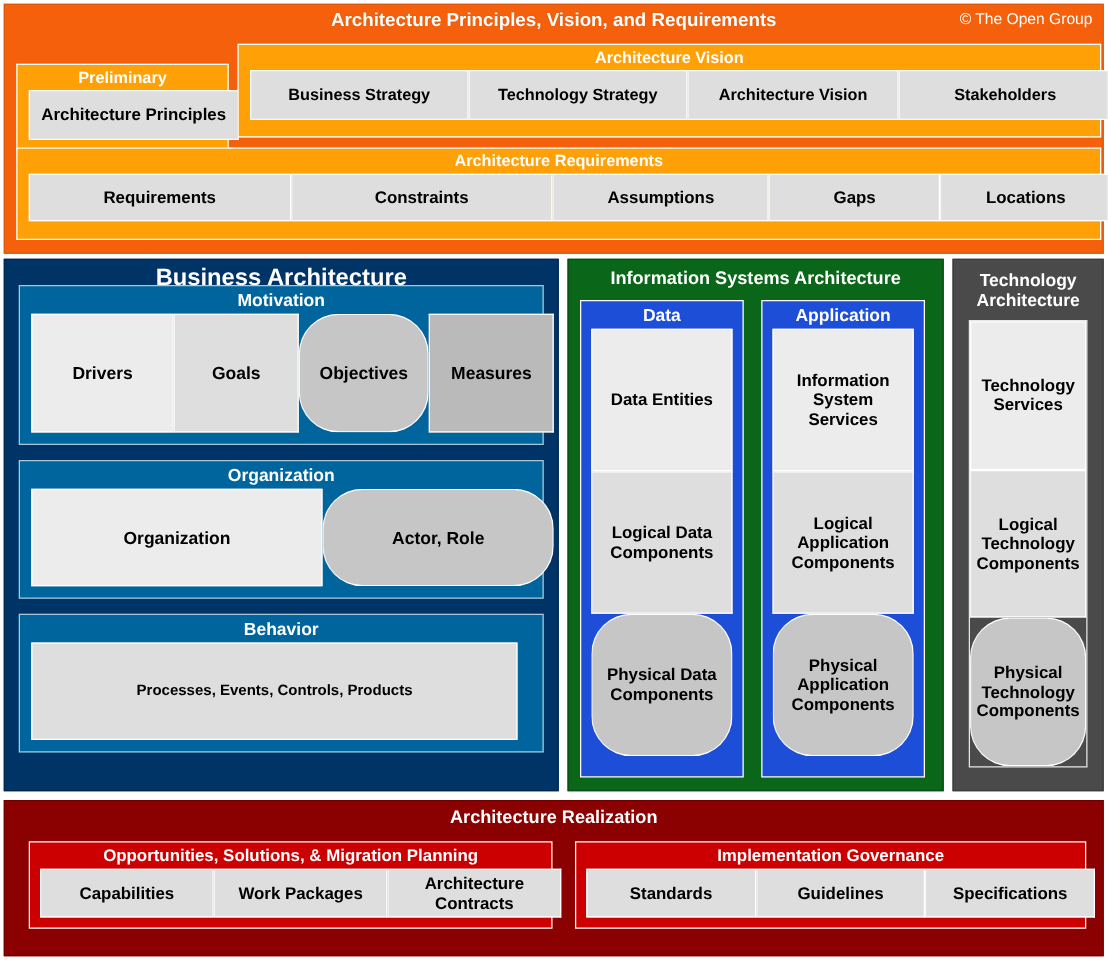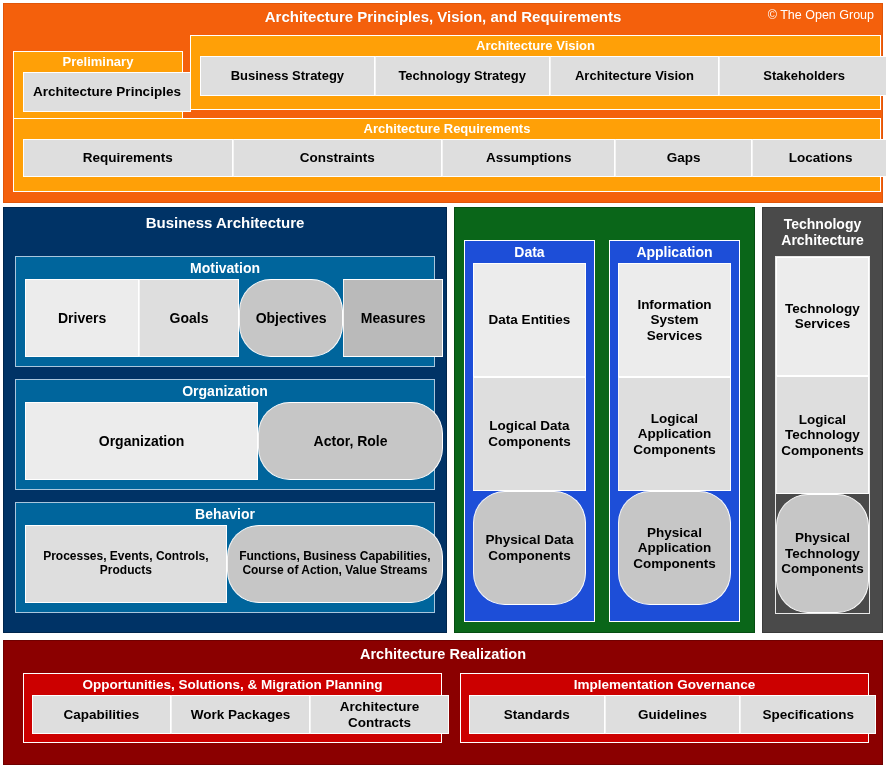--- a/index.html
+++ b/index.html
@@ -72,31 +72,31 @@
   }
   #reqs .inner { margin: 0 9px 9px 9px; }
   #reqs .cell { height: 38px; font-size: 13.5px; }
 
   
   #business {
     position:absolute; left:3px; top:207px; width:444px; height:426px;
     background:#003366; border:1px solid #00264d;
   }
   #business > .hdr {
-    height:48px; line-height:30px; font-size:15px;
+    height:20px; line-height:30px; font-size:19px;
   }
   .blue-panel {
     background:#00659c; border:1px solid #a9c6dd; margin: 0 11px 12px 11px;
   }
   .blue-panel .ptitle {
     color:#fff; font-weight:bold; text-align:center;
     font-size:14px; line-height:22px; height:22px;
   }
   .blue-panel .inner { margin: 0 9px 9px 9px; }
-  #bmotivation .cell { height: 78px; font-size: 14px; }
+  #bmotivation .cell { height: 95px; font-size: 14px; }
   #borganization .cell { height: 78px; font-size: 14px; }
   #bbehavior .cell { height: 78px; font-size: 12px; }
 
   
   #infosys {
     position:absolute; left:454px; top:207px; width:301px; height:426px;
     background:#0a6619; border:1px solid #064d12;
   }
   #infosys > .hdr { height:30px; line-height:30px; font-size:14.5px; }
   .green-panel {
@@ -206,26 +206,26 @@
       <div class="inner cellrow">
         <div class="cell g1" style="flex:1.12">Organization</div>
         <div class="cell g3" style="flex:0.88">Actor, Role</div>
       </div>
     </div>
 
     <div id="bbehavior" class="blue-panel">
       <div class="ptitle">Behavior</div>
       <div class="inner cellrow">
         <div class="cell g2" style="flex:0.93">Processes, Events, Controls, Products</div>
-        <div class="cell g3" style="flex:1.00">Functions, Business Capabilities, Course of Action, Value Streams</div>
       </div>
     </div>
   </div>
 
   <div id="infosys">
+    <div class="hdr band-title">Information Systems Architecture</div>
 
     <div id="gdata" class="green-panel">
       <div class="ptitle">Data</div>
       <div class="vstack">
         <div class="cell g1">Data Entities</div>
         <div class="cell g2">Logical Data Components</div>
         <div class="cell g3">Physical Data Components</div>
       </div>
     </div>
 

